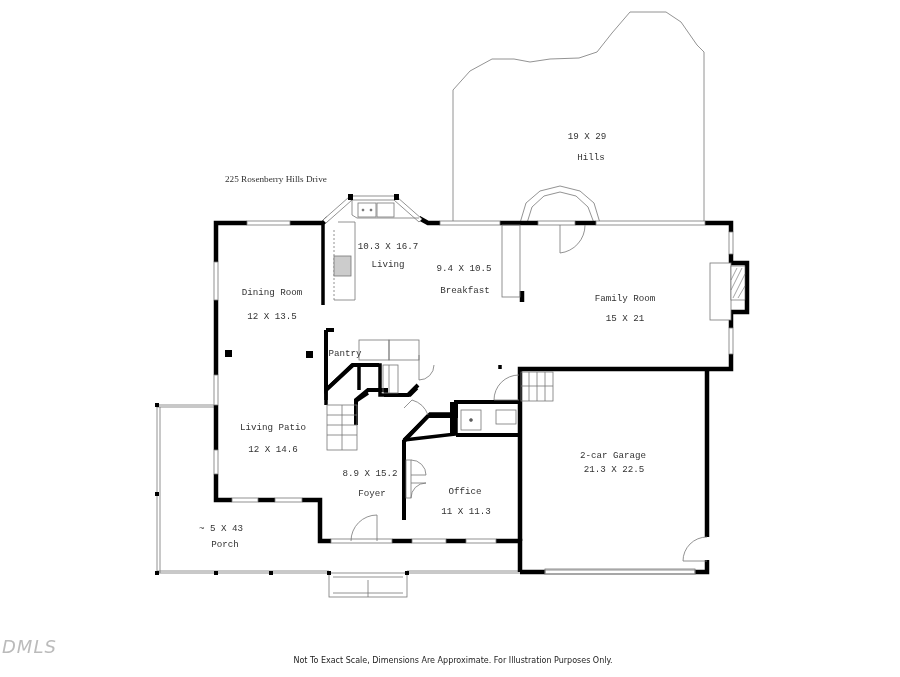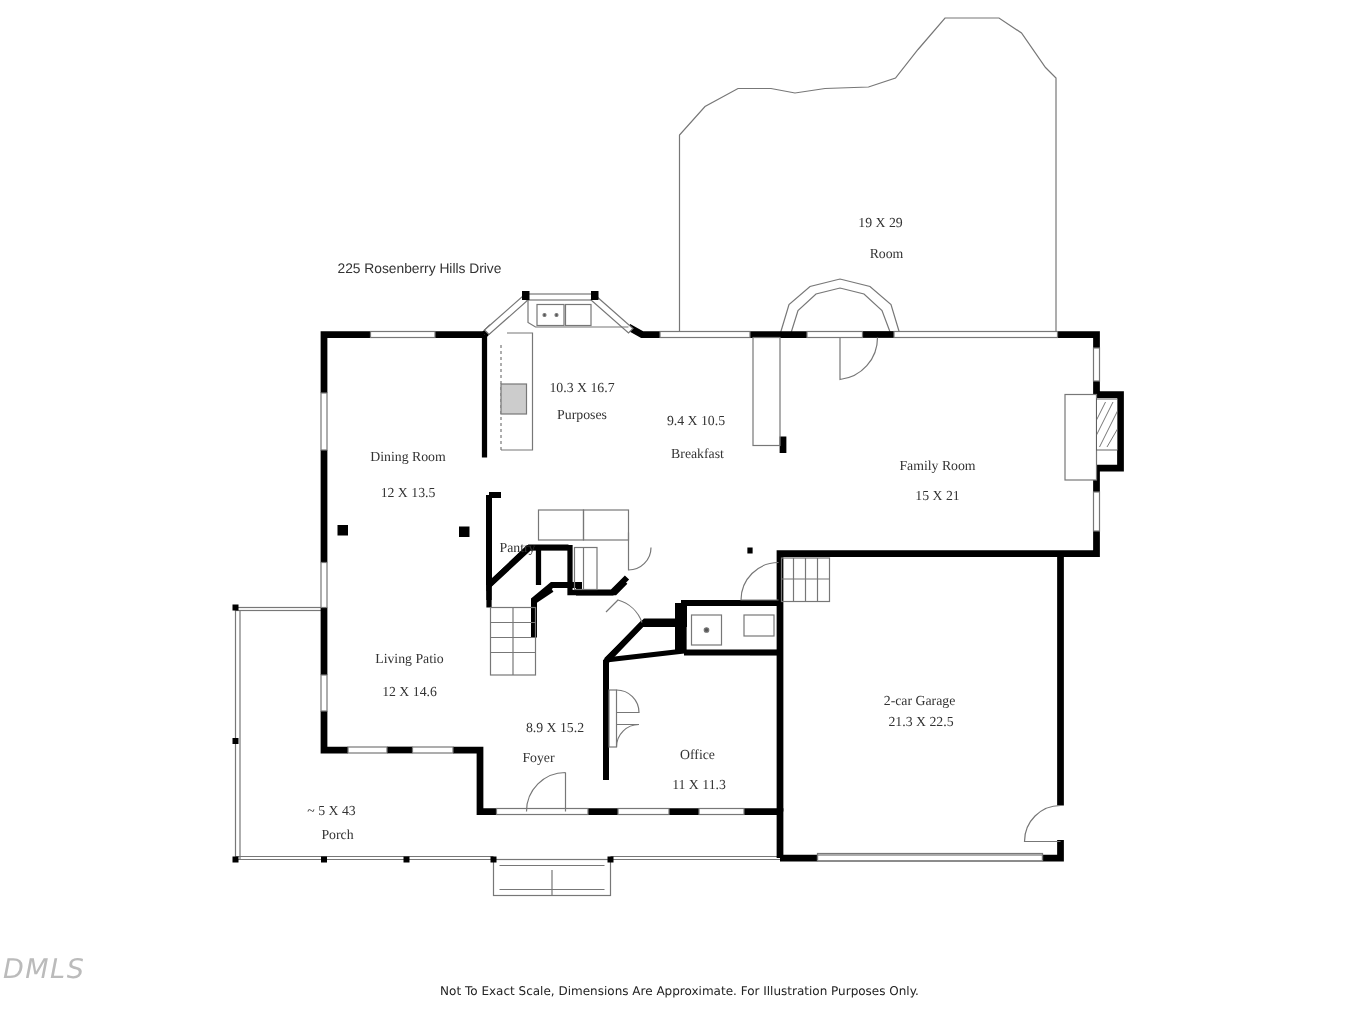--- a/index.html
+++ b/index.html
@@ -1,19 +1,19 @@
 <!DOCTYPE html>
 <html><head>
 <meta charset="utf-8">
 <style>
   html,body{margin:0;padding:0;background:#ffffff;}
   body{width:900px;height:677px;position:relative;overflow:hidden;font-family:"Liberation Sans",sans-serif;}
   svg.plan{position:absolute;left:0;top:0;width:900px;height:677px;}
-  .lbl{position:absolute;font-family:Liberation Serif, serif;font-size:9.2px;color:#333;white-space:nowrap;transform:translateX(-50%);line-height:11px;margin-top:12px;}
-  .addr{position:absolute;left:225px;top:174px;font-family:Liberation Sans, sans-serif;font-size:9.2px;color:#333;white-space:nowrap;text-align:right;}
+  .lbl{position:absolute;font-family:Liberation Mono, monospace;font-size:9.2px;color:#333;white-space:nowrap;transform:translateX(-50%);line-height:11px;}
+  .addr{position:absolute;left:225px;top:174px;font-family:Liberation Serif, serif;font-size:9.2px;color:#333;white-space:nowrap;text-align:right;}
   .disclaimer{position:absolute;left:453px;top:656px;transform:translateX(-50%);font-family:"DejaVu Sans",sans-serif;font-size:8px;color:#222;white-space:nowrap;}
   .watermark{position:absolute;left:2px;top:636px;font-family:"DejaVu Sans",sans-serif;font-size:18px;color:#bbbbbb;letter-spacing:1px;font-style:italic;}
 </style>
 </head>
 <body>
 
 <svg class="plan" viewBox="0 0 900 677" xmlns="http://www.w3.org/2000/svg">
 
   <polyline points="453,223 453,90 470,71 492,59 514,59 530,62 550,59 579,58 597,52 612,33 630,12 666,12 681,22 697,45 704,52 704,223" fill="none" stroke="#777" stroke-width="0.8"></polyline>
 
@@ -190,41 +190,41 @@
     <path d="M428,415 A24,24 0 0 0 412,400 L404,408"></path>
   </g>
 
   <rect x="225" y="350" width="7" height="7" fill="#000"></rect>
   <rect x="306" y="351" width="7" height="7" fill="#000"></rect>
 </svg>
 
 <div class="addr">225 Rosenberry Hills Drive</div>
 
 <div class="lbl" style="left:587px;top:131px;">19 X 29</div>
-<div class="lbl" style="left:591px;top:152px;">Room</div>
+<div class="lbl" style="left:591px;top:152px;">Hills</div>
 
 <div class="lbl" style="left:388px;top:241px;">10.3 X 16.7</div>
-<div class="lbl" style="left:388px;top:259px;">Purposes</div>
+<div class="lbl" style="left:388px;top:259px;">Living</div>
 
 <div class="lbl" style="left:464px;top:263px;">9.4 X 10.5</div>
 <div class="lbl" style="left:465px;top:285px;">Breakfast</div>
 
 <div class="lbl" style="left:625px;top:293px;">Family Room</div>
 <div class="lbl" style="left:625px;top:313px;">15 X 21</div>
 
 <div class="lbl" style="left:272px;top:287px;">Dining Room</div>
 <div class="lbl" style="left:272px;top:311px;text-align:center;">12 X 13.5</div>
 
 <div class="lbl" style="left:345px;top:348px;">Pantry</div>
 
 <div class="lbl" style="left:273px;top:422px;">Living Patio</div>
 <div class="lbl" style="left:273px;top:444px;">12 X 14.6</div>
 
 <div class="lbl" style="left:370px;top:468px;">8.9 X 15.2</div>
-<div class="lbl" style="left:359px;top:488px;">Foyer</div>
+<div class="lbl" style="left:372px;top:488px;">Foyer</div>
 
 <div class="lbl" style="left:465px;top:486px;">Office</div>
 <div class="lbl" style="left:466px;top:506px;">11 X 11.3</div>
 
 <div class="lbl" style="left:613px;top:450px;">2-car Garage</div>
 <div class="lbl" style="left:614px;top:464px;">21.3 X 22.5</div>
 
 <div class="lbl" style="left:221px;top:523px;">~ 5 X 43</div>
 <div class="lbl" style="left:225px;top:539px;">Porch</div>
 

